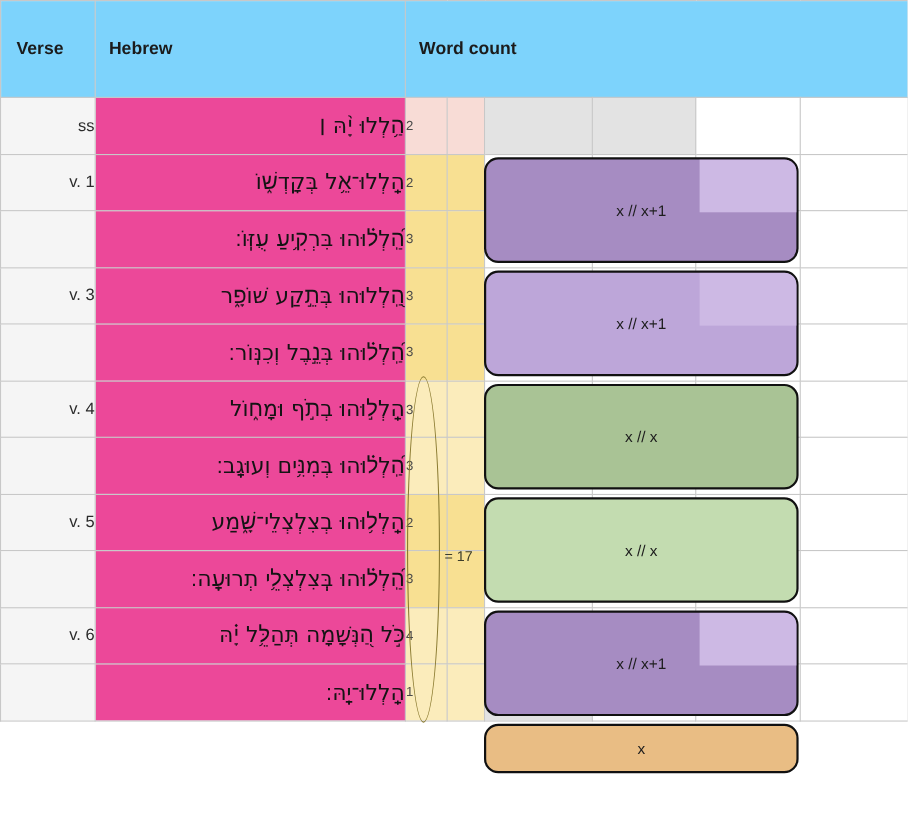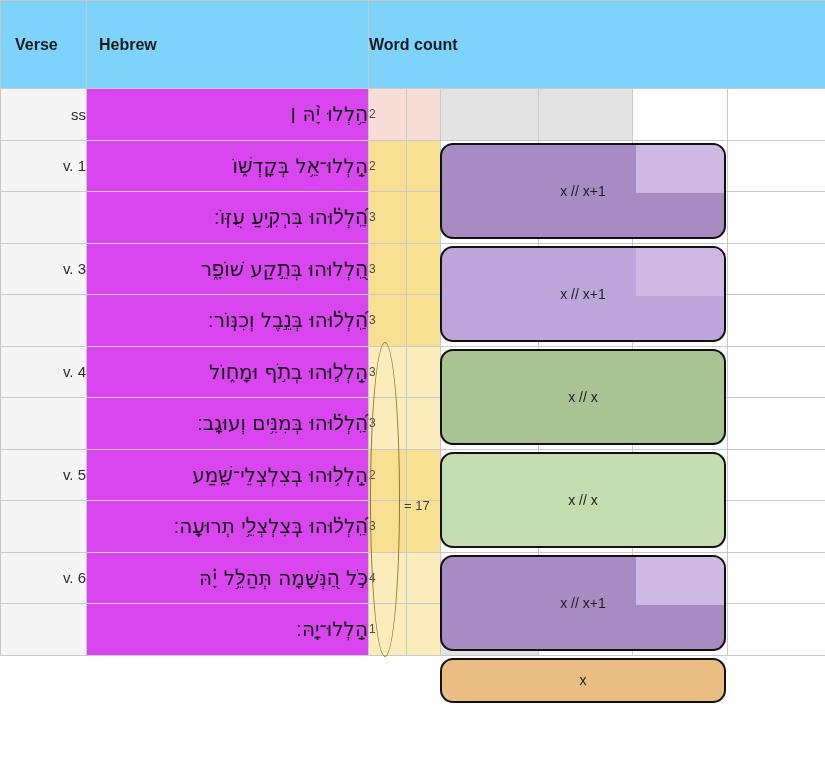--- a/index.html
+++ b/index.html
@@ -37,34 +37,34 @@
     background:#7dd3fc;
     font-weight:bold;
     font-size:16px;
     color:#1b1b1b;
     text-align:left;
     vertical-align:top;
     padding:14px 0 0 12px;
   }
   .hdr.verse{padding-left:14px;}
   .hdr.heb{padding-left:12px;}
-  .hdr.wc{}
+  .hdr.wc{padding-left:12px;}
 
   
   .row{height:51.5px;}
 
   td.verse{
     background:#f5f5f5;
     text-align:right;
     padding-right:14px;
     font-size:15px;
     color:#2b2b2b;
   }
   td.heb{
-    background:#d946ef;
+    background:#ec4899;
     text-align:right;
     padding-right:14px;
     direction:rtl;
     font-family:"DejaVu Sans","Liberation Sans",sans-serif;
     font-size:20px;
     color:#141414;
     white-space:nowrap;
   }
   td.cnt{
     text-align:left;

